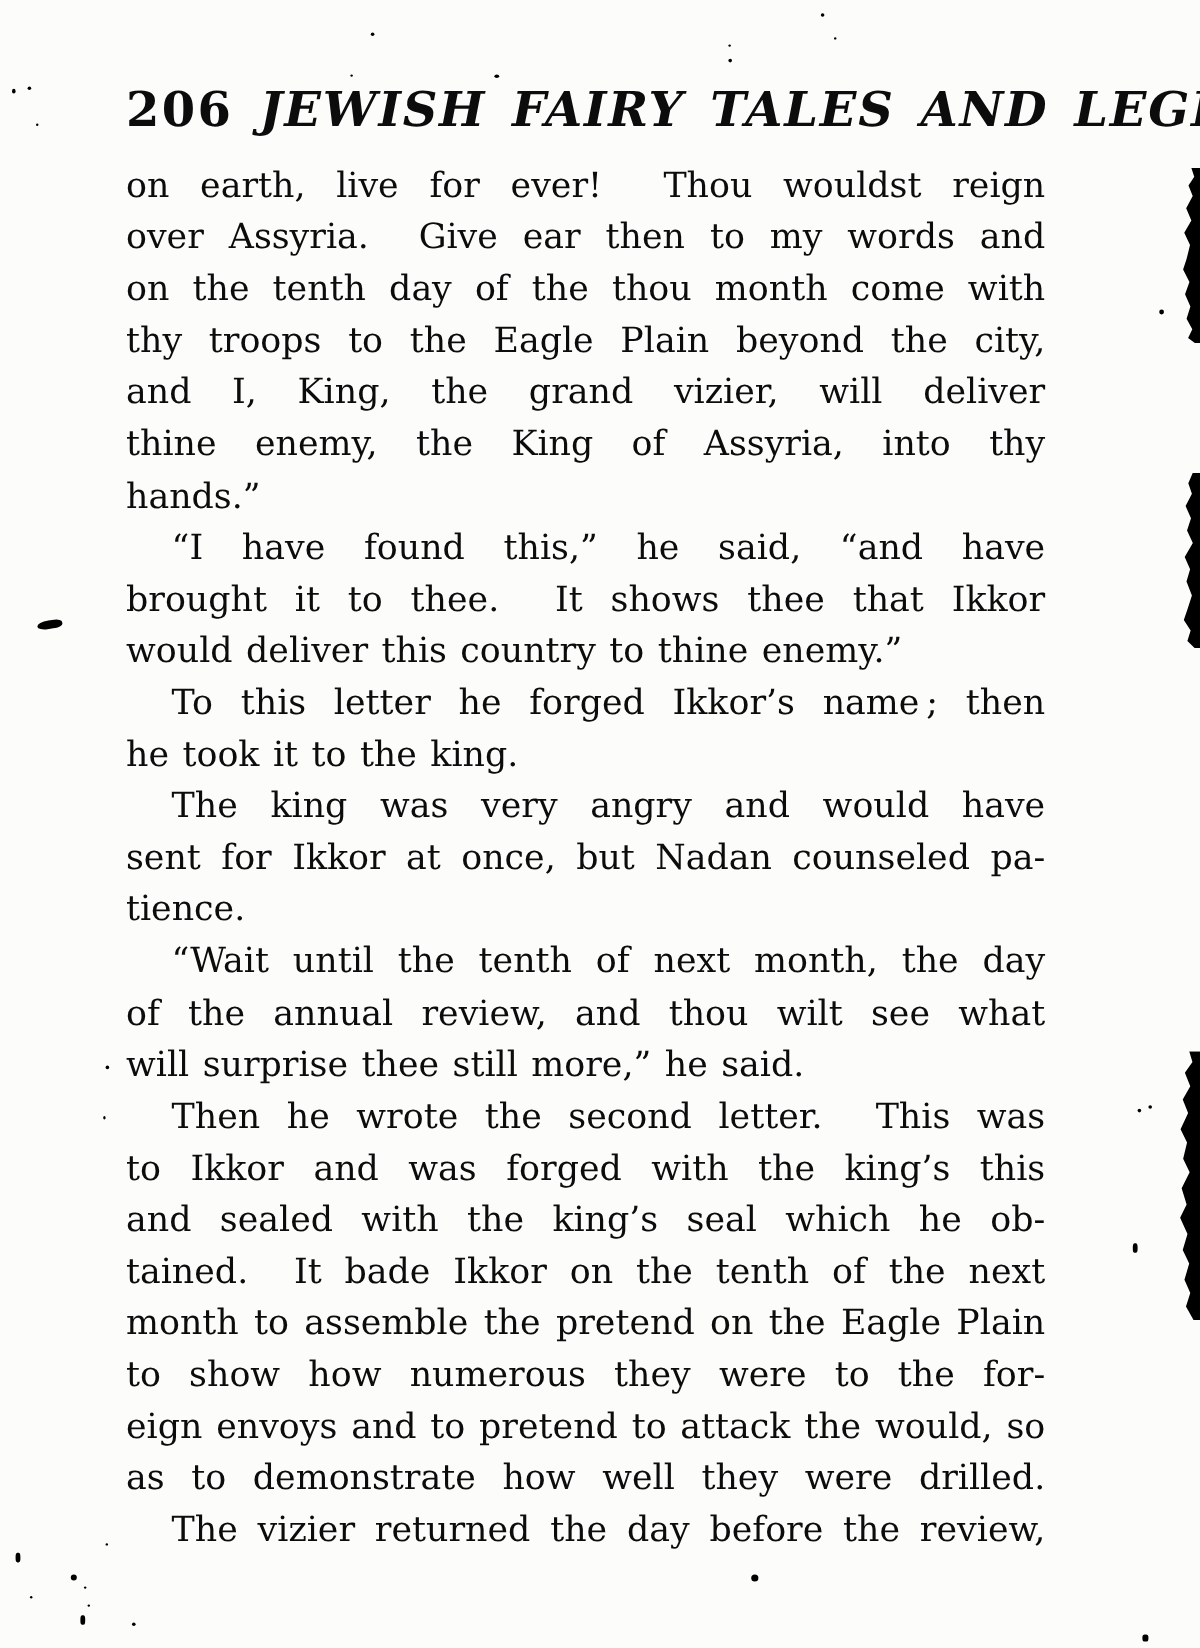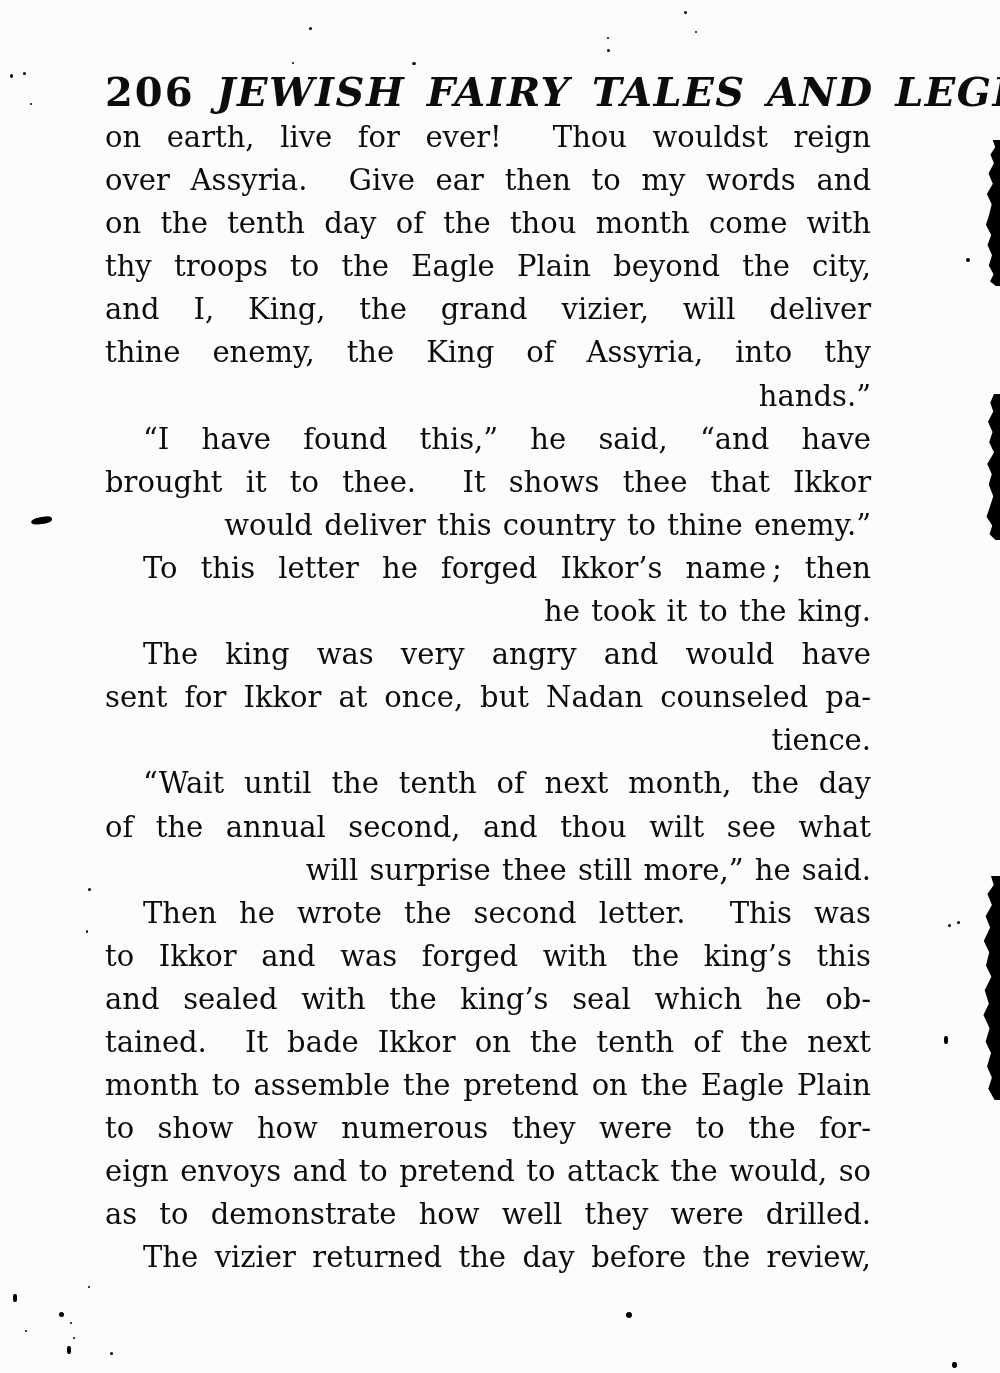--- a/index.html
+++ b/index.html
@@ -21,34 +21,34 @@
     font-size:40px;font-weight:bold;
     white-space:nowrap;
   }
   .running-head .pagenum{
     font-style:normal;letter-spacing:2px;margin-right:22px;
   }
   .running-head .book-title{
     font-style:italic;letter-spacing:1.5px;word-spacing:6px;
   }
   .text-block{
-    position:absolute;left:105px;top:116px;width:766px;
+    position:absolute;left:105px;top:133px;width:766px;
   }
   .line{
     height:43.1px;line-height:43.1px;
     font-size:29px;
     word-spacing:2px;
     white-space:nowrap;
   }
   .line.just{
     white-space:normal;
     text-align:justify;
     text-align-last:justify;
   }
-  .line.left{text-align:right;}
+  .line.left{text-align:left;}
   .line.indent{text-indent:38px;}
   
   .streak{position:absolute;background:#000;}
   .streak-a{
     left:984px;top:140px;width:16px;height:146px;
     clip-path:polygon(100% 0,55% 0,70% 5%,40% 10%,62% 16%,28% 23%,55% 30%,18% 37%,48% 44%,30% 52%,12% 58%,45% 65%,22% 72%,50% 79%,30% 86%,60% 92%,38% 97%,75% 100%,100% 100%);
   }
   .streak-b{
     left:985px;top:394px;width:15px;height:146px;
     clip-path:polygon(100% 0,60% 0,35% 6%,55% 12%,20% 19%,50% 26%,28% 33%,60% 40%,15% 48%,45% 55%,25% 62%,55% 70%,30% 78%,10% 84%,48% 90%,30% 96%,70% 100%,100% 100%);
@@ -95,21 +95,21 @@
         <div class="line just indent">To this letter he forged Ikkor’s name ; then</div>
         <div class="line left">he took it to the king.</div>
       </div>
       <div>
         <div class="line just indent">The king was very angry and would have</div>
         <div class="line just">sent for Ikkor at once, but Nadan counseled pa-</div>
         <div class="line left">tience.</div>
       </div>
       <div>
         <div class="line just indent">“Wait until the tenth of next month, the day</div>
-        <div class="line just">of the annual second, and thou wilt see what</div>
+        <div class="line just">of the annual review, and thou wilt see what</div>
         <div class="line left">will surprise thee still more,” he said.</div>
       </div>
       <div>
         <div class="line just indent">Then he wrote the second letter.&nbsp; This was</div>
         <div class="line just">to Ikkor and was forged with the king’s this</div>
         <div class="line just">and sealed with the king’s seal which he ob-</div>
         <div class="line just">tained.&nbsp; It bade Ikkor on the tenth of the next</div>
         <div class="line just">month to assemble the pretend on the Eagle Plain</div>
         <div class="line just">to show how numerous they were to the for-</div>
         <div class="line just">eign envoys and to pretend to attack the would, so</div>

